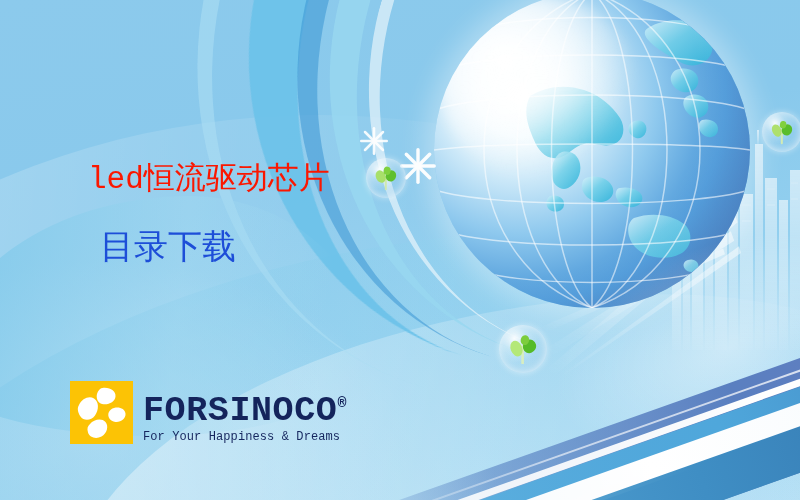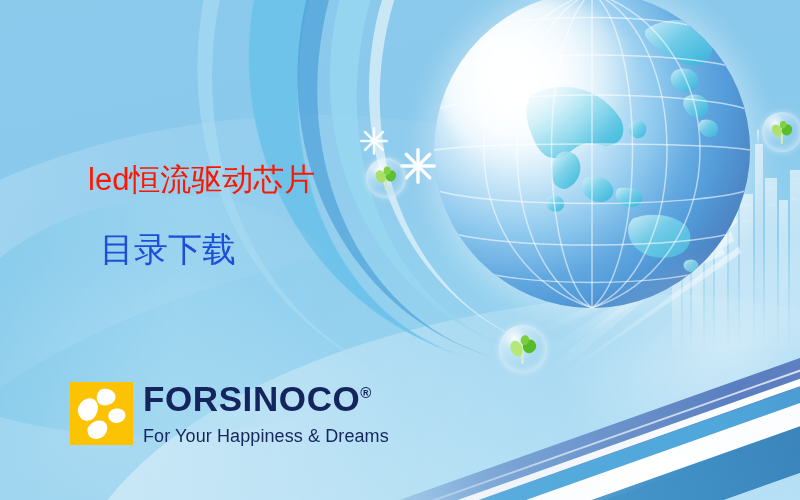--- a/index.html
+++ b/index.html
@@ -11,20 +11,21 @@
   body {
     font-family: "Liberation Sans", sans-serif;
   }
 
   #banner {
     position: relative;
     width: 800px;
     height: 500px;
     overflow: hidden;
     background: #8ecbed;
+    font-family: Liberation Mono, monospace;
   }
 
   
   .bg-base {
     position: absolute;
     inset: 0;
     background:
       radial-gradient(ellipse 60% 55% at 12% 88%, #bfe3f6 0%, rgba(191,227,246,0) 65%),
       linear-gradient(168deg, #8ccaec 0%, #89c9ec 38%, #93d0ef 62%, #b4dff5 100%);
   }
@@ -270,21 +271,21 @@
     white-space: nowrap;
   }
 
   
   .logo {
     position: absolute;
     left: 70px;
     top: 381px;
     z-index: 40;
     display: flex;
-    align-items: center;
+    align-items: flex-end;
   }
   .logo-mark {
     width: 63px;
     height: 63px;
     background: #fcc305;
     flex: 0 0 auto;
   }
   .logo-mark svg { display: block; }
   .logo-text {
     margin-left: 10px;
@@ -301,23 +302,23 @@
     white-space: nowrap;
   }
   .logo-name sup {
     font-size: 15px;
     vertical-align: super;
     line-height: 0;
     font-weight: bold;
   }
   .logo-tagline {
     color: #15265e;
-    font-size: 18px;
+    font-size: 12px;
     line-height: 1.1;
-    margin-top: 11px;
+    margin-top: 2px;
     white-space: nowrap;
     letter-spacing: 0.1px;
   }
 </style>
 </head>
 <body>
 
 <div id="banner">
 
   <div class="bg-base"></div>

